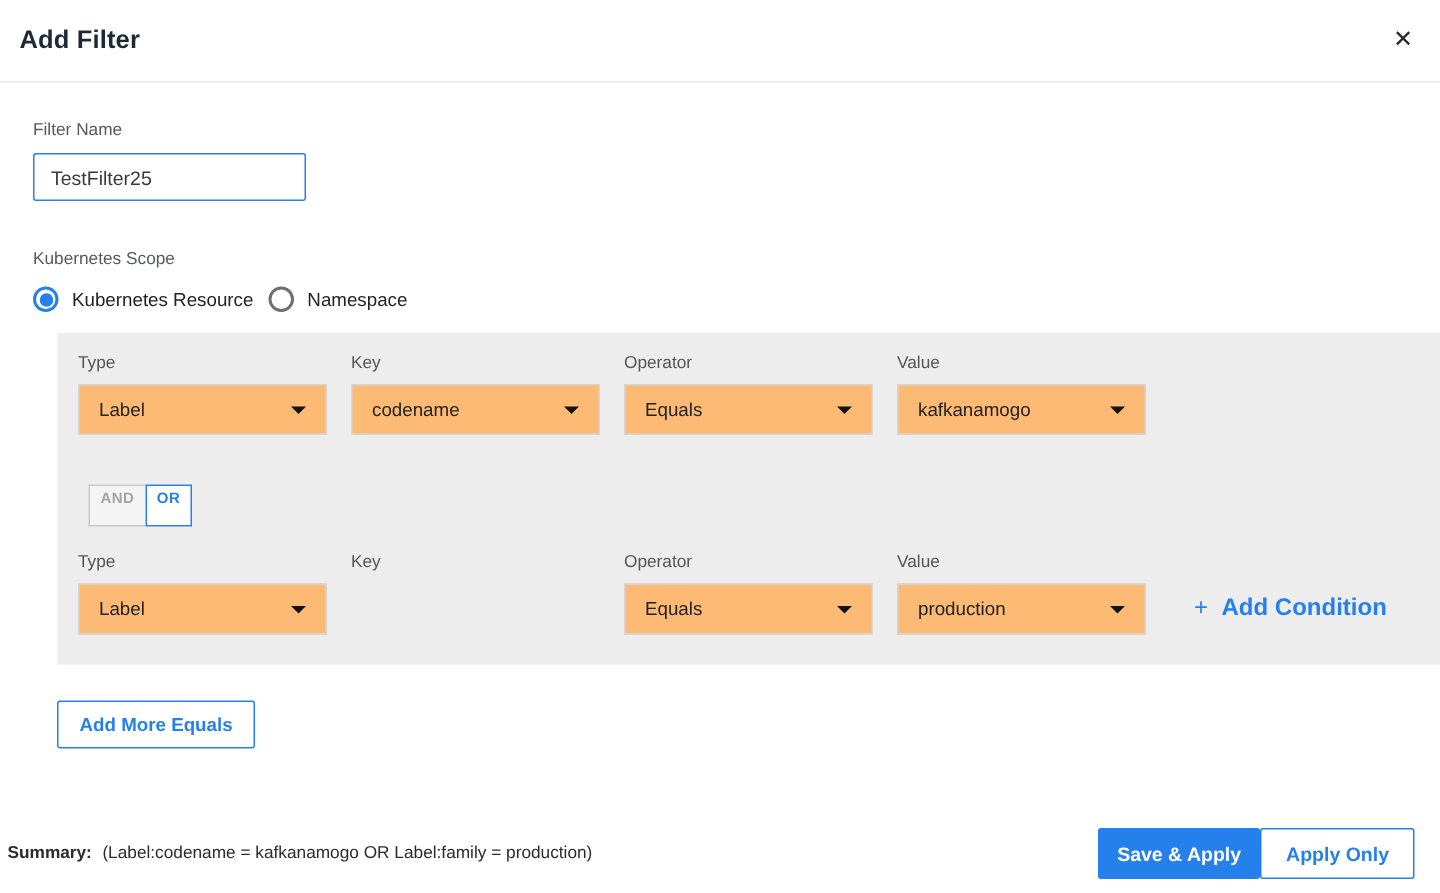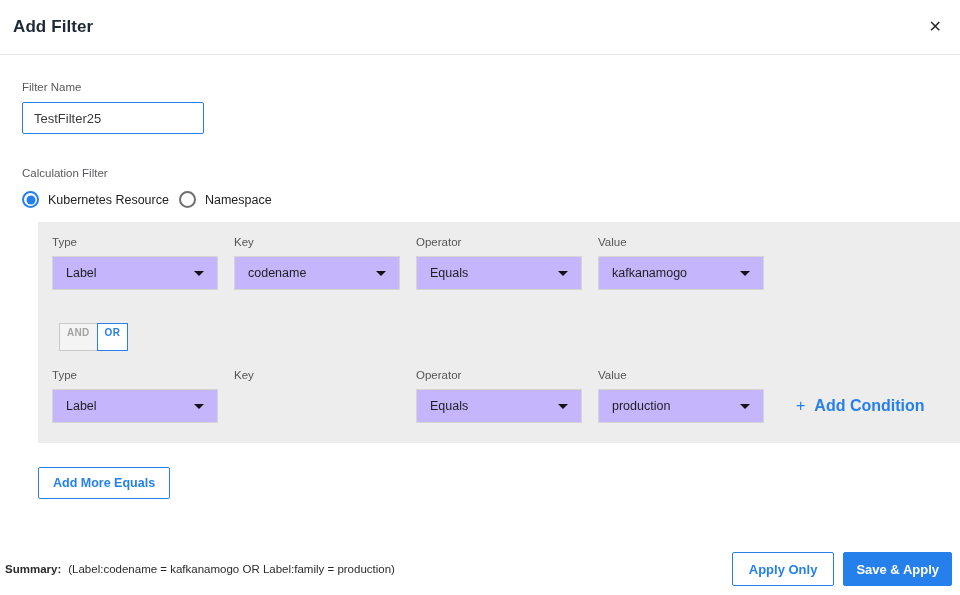--- a/index.html
+++ b/index.html
@@ -28,21 +28,21 @@
   .radio.selected::after { content:""; position:absolute; left:50%; top:50%; transform:translate(-50%,-50%);
                            width:9px; height:9px; border-radius:50%; background:#2680eb; }
   .radio.unselected { border:2px solid #6f6f6f; }
   .radio-label { font-size:12.5px; color:#222; margin-left:9px; }
 
   
   .panel { margin:14px 14px 0 16px; width:930px; background:#ededed; padding:14px 14px 20px 14px; }
   .cond-grid { display:flex; }
   .fgroup { width:166px; margin-right:16px; flex:none; }
   .fgroup .small-label { margin-bottom:8px; color:#555; }
-  .dropdown { height:34px; background:#c4b5fd; border:1px solid #d5d5d5; display:flex; align-items:center;
+  .dropdown { height:34px; background:#fdba74; border:1px solid #d5d5d5; display:flex; align-items:center;
               justify-content:space-between; padding:0 13px; font-size:12.5px; color:#1f1f1f; cursor:pointer; }
   .caret { width:0; height:0; border-left:5px solid transparent; border-right:5px solid transparent;
            border-top:5px solid #121212; flex:none; margin-left:6px; }
 
   .logic-toggle { display:inline-flex; margin:33px 0 18px 7px; }
   .logic-btn { font-size:10px; font-weight:700; padding:3px 7px 12px; letter-spacing:.3px; cursor:pointer; }
   .logic-btn.inactive { color:#a3a3a3; border:1px solid #c9c9c9; border-right:none; background:#f4f4f4; }
   .logic-btn.active { color:#2680eb; border:1.5px solid #2680eb; background:#fff; }
 
   .add-condition { display:flex; align-items:center; align-self:flex-end; height:34px;
@@ -74,21 +74,21 @@
   <div class="header">
     <div class="title">Add Filter</div>
     <div class="close-btn">✕</div>
   </div>
 
   <div class="content">
 
     <label class="small-label filter-name-label">Filter Name</label>
     <input class="text-input" type="text" value="TestFilter25" style="">
 
-    <label class="small-label scope-label">Calculation Filter</label>
+    <label class="small-label scope-label">Kubernetes Scope</label>
     <div class="radio-row">
       <div class="radio-opt">
         <span class="radio selected"></span>
         <span class="radio-label">Kubernetes Resource</span>
       </div>
       <div class="radio-opt">
         <span class="radio unselected"></span>
         <span class="radio-label">Namespace</span>
       </div>
     </div>
@@ -166,17 +166,17 @@
 
     <button class="add-more-btn">Add More Equals</button>
   </div>
 
   <div class="footer">
     <div class="summary">
       <span class="sum-label">Summary:</span>
       <span>(Label:codename = kafkanamogo OR Label:family = production)</span>
     </div>
     <div class="spacer"></div>
+    <button class="btn btn-primary">Save &amp; Apply</button>
     <button class="btn btn-outline">Apply Only</button>
-    <button class="btn btn-primary">Save &amp; Apply</button>
   </div>
 
 </div>
 
 </body></html>

